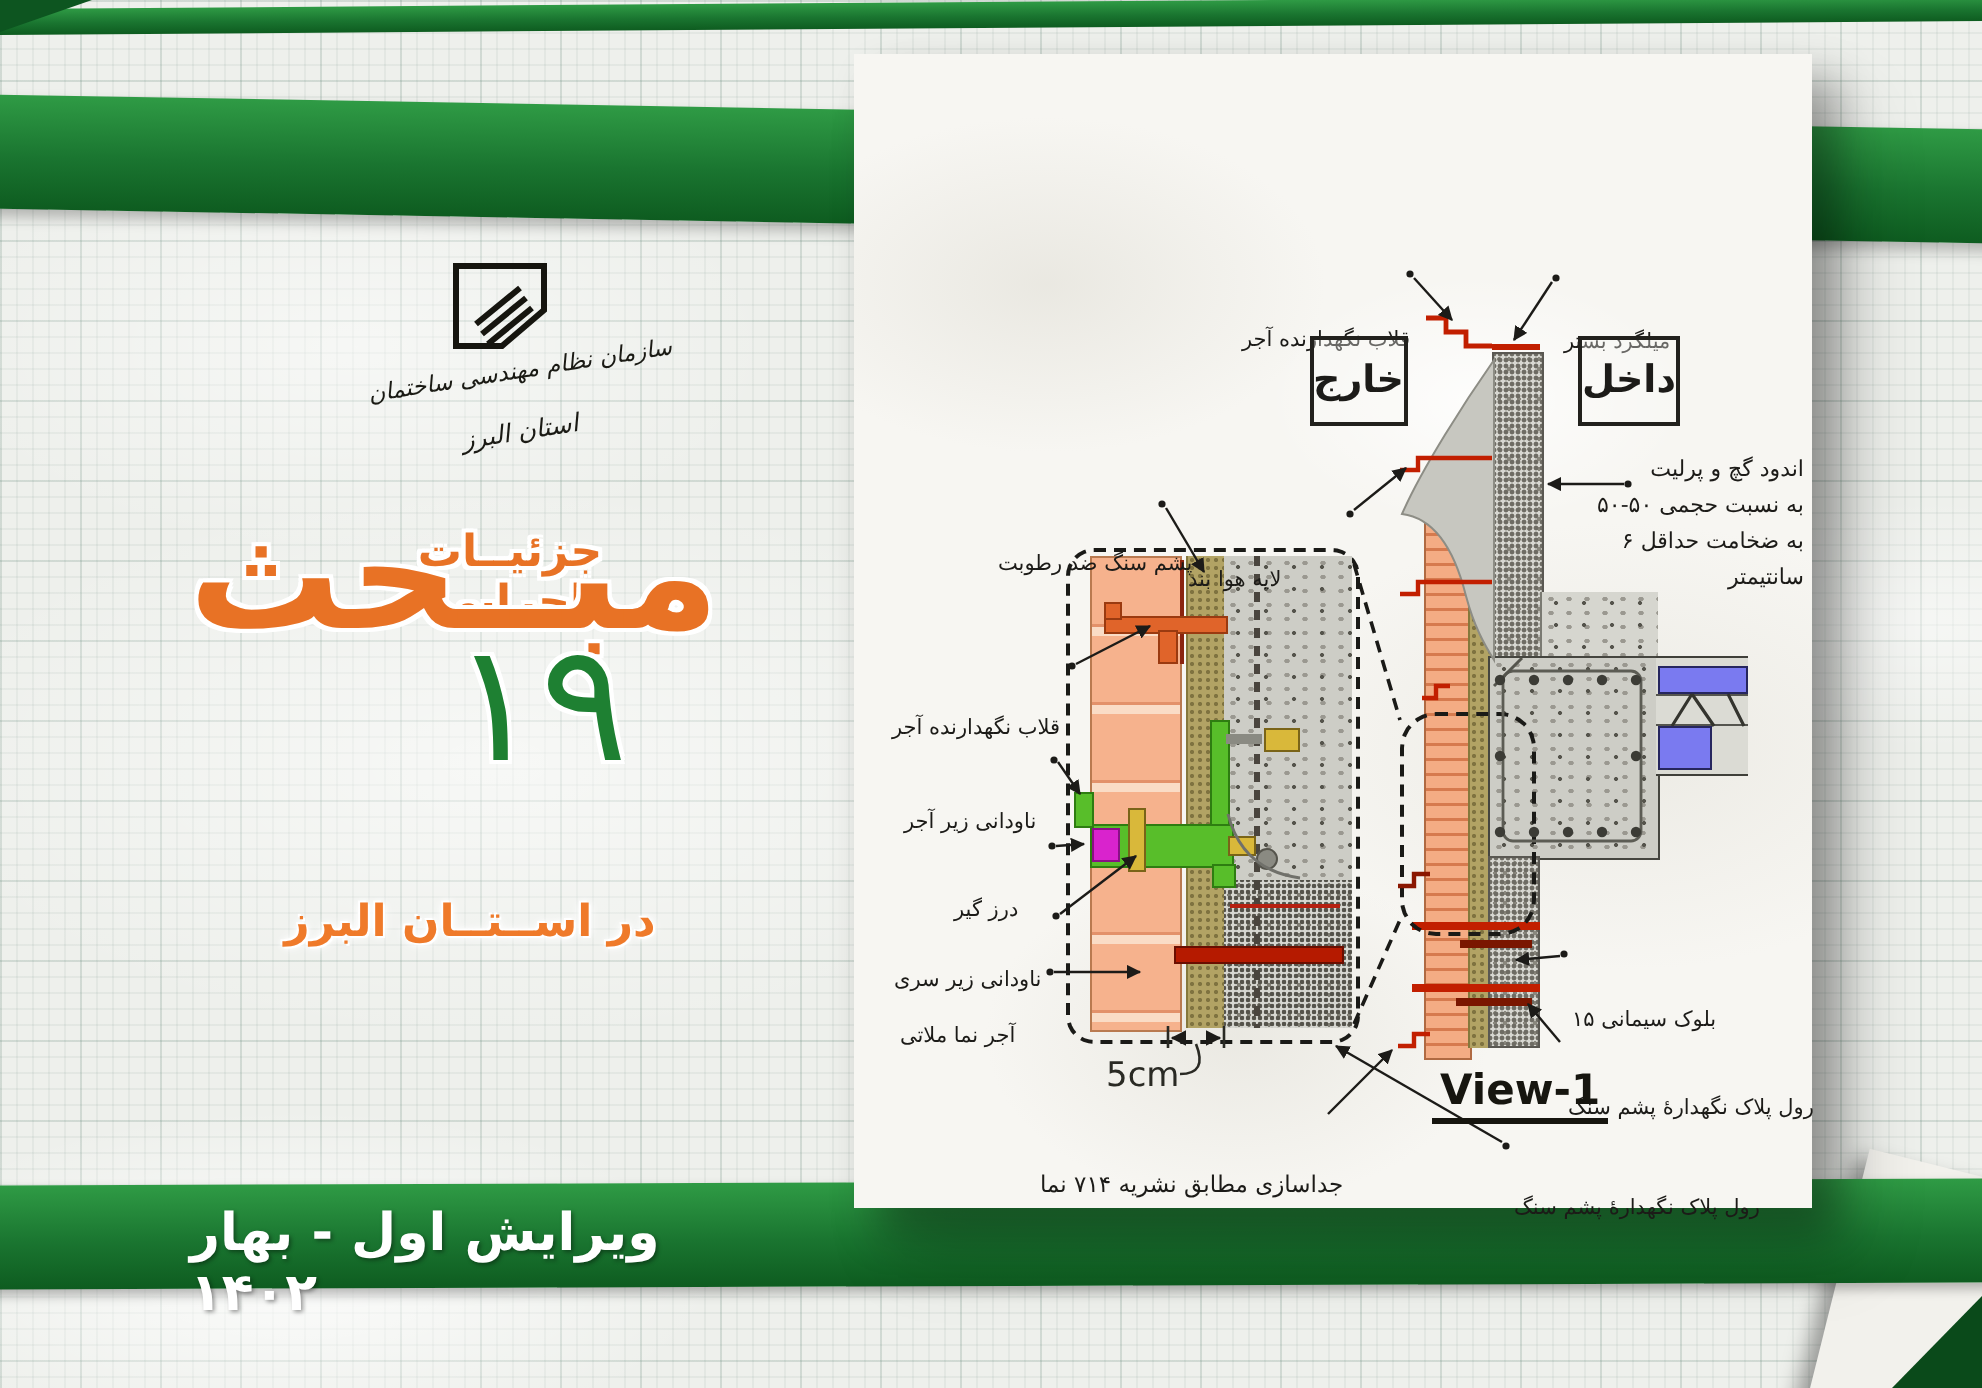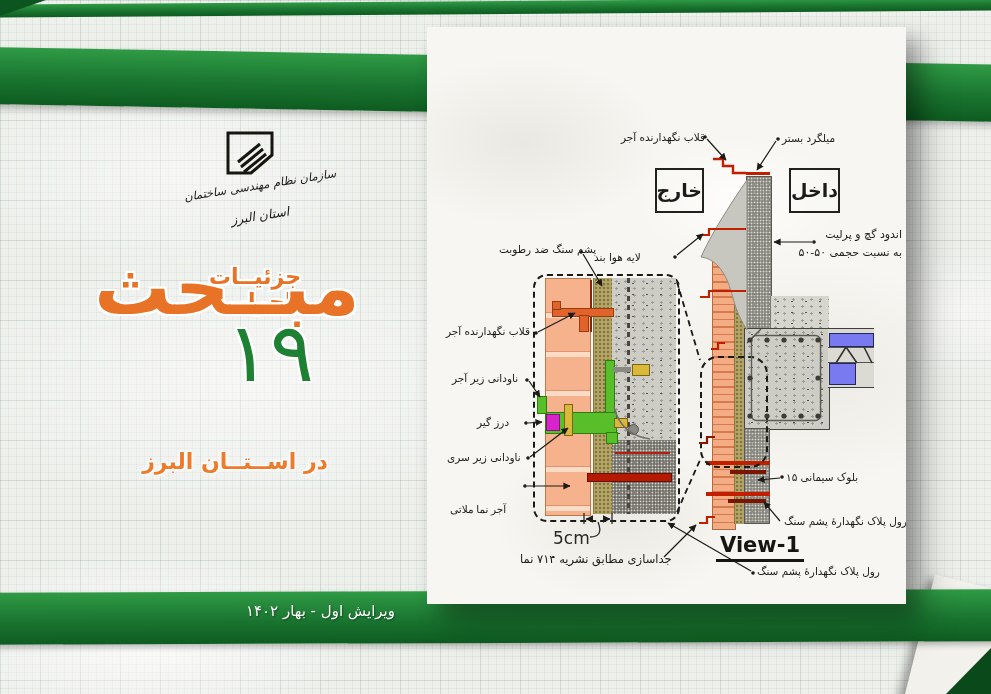--- a/index.html
+++ b/index.html
@@ -6,21 +6,21 @@
   #stage{position:relative;width:991px;height:694px;overflow:hidden;
     font-family:"DejaVu Sans",sans-serif;
     background-color:#eef0ec;
     background-image:
       linear-gradient(rgba(110,145,128,.16) 1px, transparent 1px),
       linear-gradient(90deg, rgba(110,145,128,.16) 1px, transparent 1px),
       linear-gradient(rgba(110,145,128,.09) 1px, transparent 1px),
       linear-gradient(90deg, rgba(110,145,128,.09) 1px, transparent 1px);
     background-size:40px 40px,40px 40px,8px 8px,8px 8px;}
   .abs{position:absolute;}
-  .lbl{position:absolute;font-size:10.5px;color:#1c1b18;direction:rtl;white-space:nowrap;}
+  .lbl{position:absolute;font-size:10.5px;color:#1c1b18;direction:rtl;white-space:nowrap;margin-top:33px;}
   .band{position:absolute;background:linear-gradient(180deg,#2f9b45 0%,#1a7530 55%,#0e5c20 100%);}
   .outline-w{text-shadow:-2px 0 0 #fff,2px 0 0 #fff,0 -2px 0 #fff,0 2px 0 #fff,
     -2px -2px 0 #fff,2px 2px 0 #fff,-2px 2px 0 #fff,2px -2px 0 #fff;}
   .glow-w{text-shadow:0 0 3px #fff,0 0 5px #fff,0 0 7px #fff,1px 1px 0 #fff,-1px -1px 0 #fff;}
   .stipple{background-color:#d7d7d1;background-image:
     radial-gradient(#6e6c64 1px, transparent 1.4px),
     radial-gradient(#8a887e .8px, transparent 1.1px);
     background-size:5px 5px,3px 3px;background-position:0 0,1.5px 1.5px;}
   .concrete{background-color:#cdcdc6;background-image:
     radial-gradient(#55544c 1px, transparent 1.3px),
@@ -87,21 +87,21 @@
     <div class="abs outline-w" style="left:170px;top:264px;width:170px;text-align:center;font-size:22px;font-weight:bold;
          color:#e87225;direction:rtl;">جزئیــات اجرایی</div>
     <div class="abs outline-w" style="left:68px;top:250px;width:318px;text-align:center;font-size:76px;font-weight:bold;
          color:#e87225;direction:rtl;line-height:1;">مبــحث</div>
     <div class="abs outline-w" style="left:190px;top:312px;width:124px;font-size:82px;font-weight:normal;
          color:#1e8032;direction:rtl;line-height:1;">۱۹</div>
     <div class="abs glow-w" style="left:140px;top:449px;width:190px;text-align:center;font-size:22px;font-weight:bold;
          color:#ef7a2a;direction:rtl;">در اســتــان البرز</div>
   </div>
 
-  <div class="abs" style="left:95px;top:602px;width:300px;text-align:right;font-size:15px;font-weight:normal;
+  <div class="abs" style="left:95px;top:602px;width:300px;text-align:left;font-size:26px;font-weight:bold;
        color:#fff;direction:rtl;text-shadow:1px 1px 2px rgba(0,0,0,.4);">ویرایش اول - بهار ۱۴۰۲</div>
 
   <div class="abs" style="left:0;top:0;width:991px;height:694px;">
 
     <div class="abs brickfine" style="left:712px;top:252px;width:22px;height:276px;"></div>
     <div class="abs rockwool" style="left:734px;top:252px;width:12px;height:272px;"></div>
     <div class="abs stipple" style="left:746px;top:176px;width:24px;height:154px;border:1px solid #5a5852;
          background-image:repeating-linear-gradient(180deg,transparent 0 36px,#77756e 36px 38px),
            radial-gradient(#6e6c64 1px, transparent 1.4px),radial-gradient(#8a887e .8px, transparent 1.1px);"></div>
     <div class="abs" style="left:746px;top:172px;width:24px;height:3px;background:#c21f00;"></div>
@@ -240,30 +240,31 @@
 
     <div class="lbl" style="left:621px;top:131px;">قلاب نگهدارنده آجر</div>
     <div class="lbl" style="left:782px;top:132px;">میلگرد بستر</div>
     <div class="boxword" style="left:655px;top:168px;width:45px;height:41px;line-height:41px;">خارج</div>
     <div class="boxword" style="left:789px;top:168px;width:47px;height:41px;line-height:41px;">داخل</div>
     <div class="lbl" style="left:594px;top:251px;">لایه هوا بند</div>
     <div class="abs" style="left:770px;top:226px;width:132px;text-align:right;direction:rtl;
          font-size:11px;color:#1c1b18;line-height:18px;">
       <div>اندود گچ و پرلیت</div>
       <div>به نسبت حجمی ۵۰-۵۰</div>
+      <div>به ضخامت حداقل ۶ سانتیمتر</div>
     </div>
     <div class="lbl" style="left:786px;top:471px;">بلوک سیمانی ۱۵</div>
     <div class="lbl" style="left:784px;top:515px;">رول پلاک نگهدارهٔ پشم سنگ</div>
     <div class="abs" style="left:716px;top:533px;font-size:21px;font-weight:bold;color:#16150f;
          border-bottom:3px solid #16150f;padding:0 4px 2px 4px;">View-1</div>
     <div class="lbl" style="left:757px;top:565px;">رول پلاک نگهدارهٔ پشم سنگ</div>
 
     <div class="lbl" style="left:499px;top:243px;">پشم سنگ ضد رطوبت</div>
     <div class="lbl" style="left:446px;top:325px;">قلاب نگهدارنده آجر</div>
     <div class="lbl" style="left:452px;top:372px;">ناودانی زیر آجر</div>
     <div class="lbl" style="left:477px;top:416px;">درز گیر</div>
     <div class="lbl" style="left:447px;top:451px;">ناودانی زیر سری</div>
-    <div class="lbl" style="left:450px;top:503px;font-family:Liberation Serif, serif;">آجر نما ملاتی</div>
+    <div class="lbl" style="left:450px;top:479px;">آجر نما ملاتی</div>
     <div class="abs" style="left:553px;top:528px;font-size:17px;color:#2a2a24;text-align:center;">5cm</div>
     <div class="lbl" style="left:520px;top:552px;font-size:11.5px;">جداسازی مطابق نشریه ۷۱۴ نما</div>
   </div>
 
 </div>
 
 </body></html>

